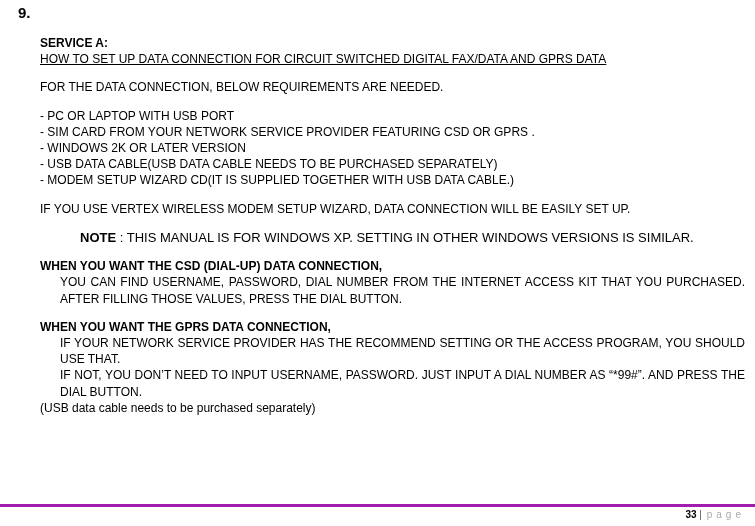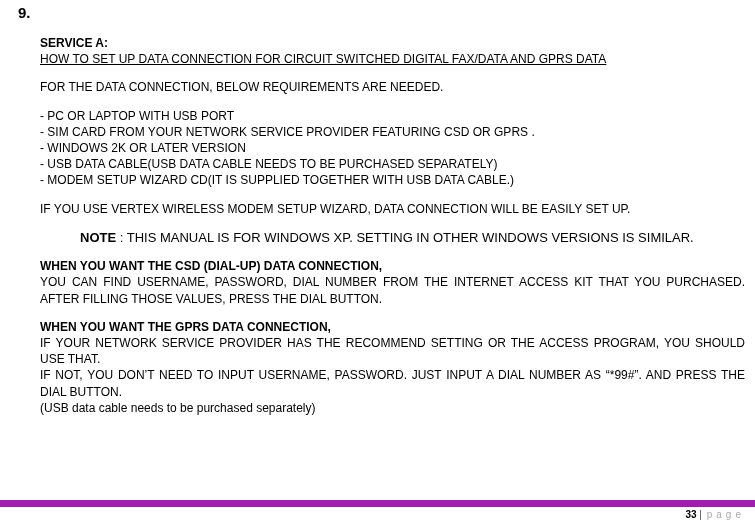--- a/index.html
+++ b/index.html
@@ -33,27 +33,27 @@
   .body {
     padding-left: 22px;
     font-size: 12px;
     line-height: 1.35;
   }
   .bold { font-weight: bold; }
   .underline { text-decoration: underline; }
   .gap { height: 12px; }
   .note-line { font-size: 13px; padding-left: 40px; }
   .note-line .lbl { font-weight: bold; }
-  .justify { text-align: justify; }
+  .justify { text-align: justify; margin-left: 20px; }
   .footer {
     position: absolute;
     left: 0;
     right: 0;
     bottom: 6px;
-    border-top: 7px solid #a21caf;
+    border-top: 3px solid #a21caf;
     padding-top: 2px;
     text-align: right;
     font-size: 10px;
     color: #555;
     padding-right: 10px;
   }
   .footer .pg-num {
     color: #000;
     font-weight: bold;
     letter-spacing: 0;

